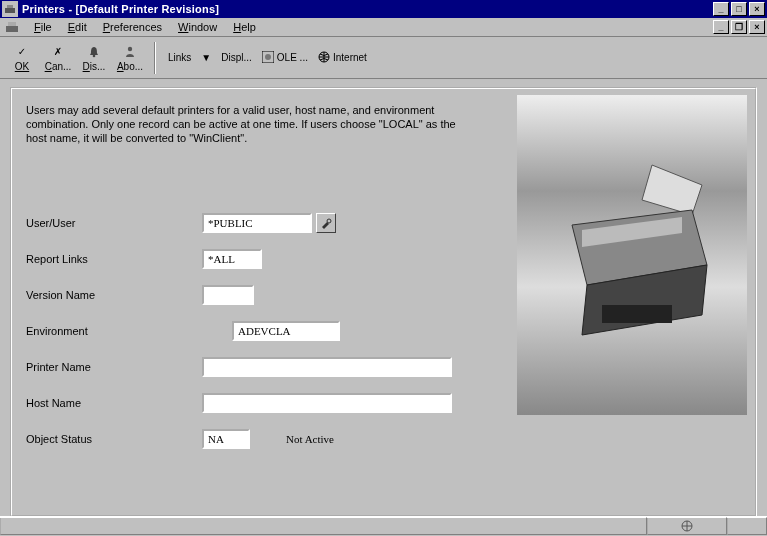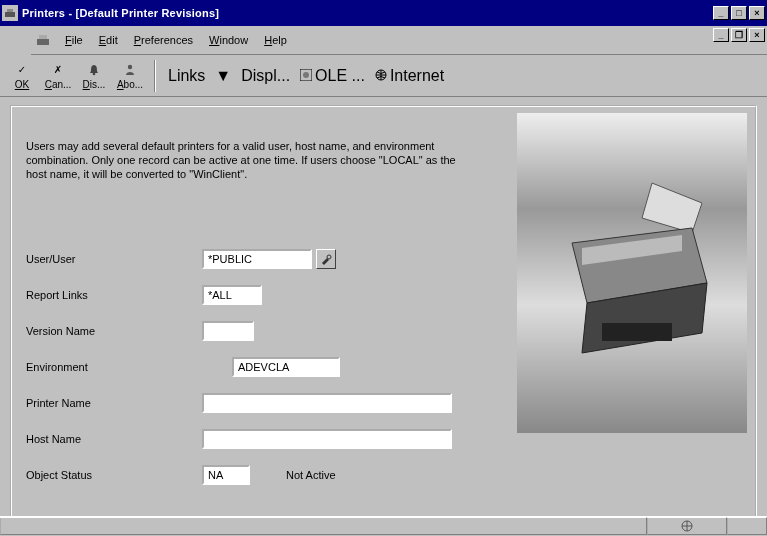--- a/index.html
+++ b/index.html
@@ -8,21 +8,21 @@
     font-family: "MS Sans Serif", Arial, sans-serif;
     font-size: 11px;
     background: #c0c0c0;
     width: 767px;
     height: 536px;
     overflow: hidden;
   }
   .titlebar {
     background: linear-gradient(to right, #000080, #000080);
     color: #fff;
-    height: 26px;
+    height: 18px;
     display: flex;
     align-items: center;
     padding: 0 2px;
   }
   .titlebar .sys-icon {
     width: 16px; height: 16px;
     background: #c0c0c0;
     margin-right: 4px;
     display: flex; align-items: center; justify-content: center;
   }
@@ -37,27 +37,26 @@
     width: 16px; height: 14px;
     background: #c0c0c0;
     border: 1px solid #fff;
     border-right-color: #000; border-bottom-color: #000;
     display: flex; align-items: center; justify-content: center;
     font-size: 9px; font-weight: bold; color: #000;
     margin-left: 2px;
   }
   .menubar {
     background: #c0c0c0;
-    height: 29px;
+    height: 19px;
     display: flex;
     align-items: center;
     padding: 0 4px;
     border-bottom: 1px solid #808080;
     position: relative;
-    margin-left: 31px;
   }
   .menubar .sys-icon2 {
     width: 16px; height: 16px;
     margin-right: 6px;
     display: flex; align-items: center; justify-content: center;
   }
   .menu-item {
     padding: 2px 8px;
     cursor: default;
   }
@@ -85,53 +84,52 @@
   .tbtn .ticon { height: 18px; display:flex; align-items:center; justify-content:center; }
   .tbtn .tlabel { height: 12px; line-height:12px; }
   .tsep {
     width: 2px; height: 32px;
     border-left: 1px solid #808080;
     border-right: 1px solid #fff;
     margin: 0 4px;
   }
   .linkbar {
     display: flex; align-items: center; gap: 10px;
-    font-size: 16px;
+    font-size: 10px;
     margin-left: 4px;
   }
   .linkbar .link { display:flex; align-items:center; gap:3px;justify-content:flex-end; }
   .content-outer {
     padding: 8px 10px 0 10px;
   }
   .panel {
     border: 2px groove #fff;
     padding: 14px;
     height: 430px;
     position: relative;
   }
   .instructions {
     width: 440px;
     font-size: 11px;
     line-height: 14px;
     color: #000;
-    margin-top: 18px;
   }
   .form {
     margin-top: 60px;
   }
   .frow {
     display: flex;
     align-items: center;
     height: 36px;
   }
   .flabel {
     width: 176px;
     font-size: 11px;
   }
-  .fcontrol { display:flex; align-items:center; gap:6px;}
+  .fcontrol { display:flex; align-items:center; gap:6px;font-family:Liberation Serif, serif;}
   input.tx {
     font-family: inherit;
     font-size: 11px;
     height: 20px;
     padding: 2px 4px;
     border: 2px inset #fff;
     background: #fff;
   }
   .lookup-btn {
     width: 20px; height: 20px;

